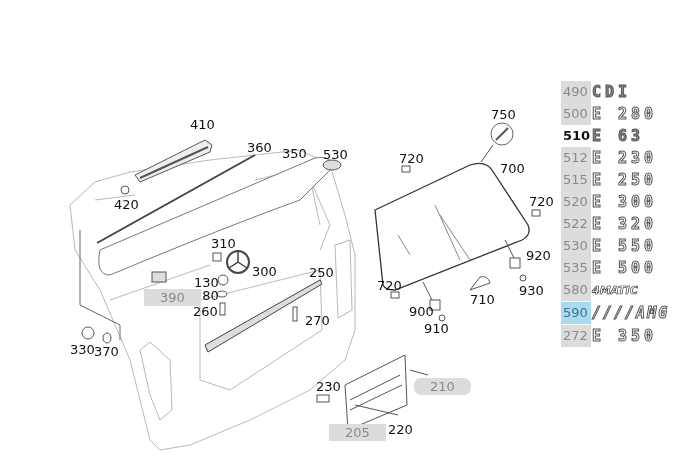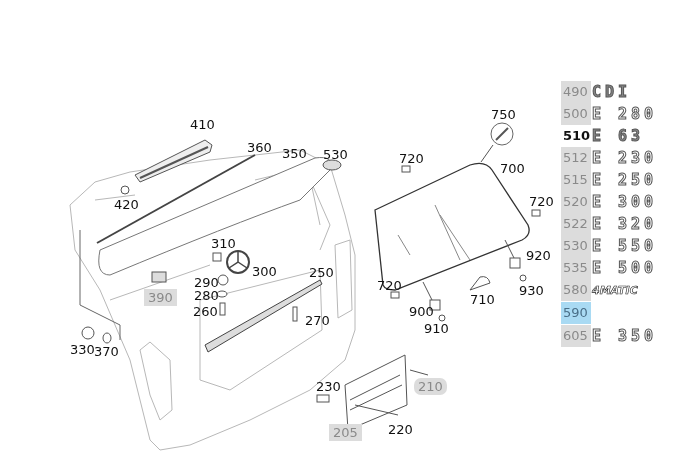--- a/index.html
+++ b/index.html
@@ -1,19 +1,19 @@
 <!DOCTYPE html>
 <html><head>
 <meta charset="utf-8">
 <style>
   html,body{margin:0;padding:0;background:#fff;}
   body{width:700px;height:474px;position:relative;overflow:hidden;font-family:"DejaVu Sans",sans-serif;}
   #diagram{position:absolute;left:0;top:0;width:700px;height:474px;}
   .callout{position:absolute;font-size:13px;color:#111;line-height:15px;white-space:nowrap;cursor:pointer;}
-  .callout.hl{background:#dcdcdc;color:#8a8a8a;padding:1px 4px;}
+  .callout.hl{background:#dcdcdc;color:#8a8a8a;padding:1px 16px;}
   .legend-row{position:absolute;left:561px;height:22px;display:flex;align-items:center;cursor:pointer;}
   .legend-num{display:inline-block;width:28px;height:22px;line-height:22px;font-size:13px;color:#8a8a8a;background:#dcdcdc;padding-left:2px;}
   .legend-num.plain{background:transparent;color:#111;font-weight:bold;}
   .legend-num.sel{background:#a9daf3;color:#4a6f88;}
   .legend-badge{font-family:"DejaVu Sans Mono",monospace;font-size:15px;font-weight:bold;color:#fff;-webkit-text-stroke:1px #555;letter-spacing:4px;margin-left:1px;}
   .legend-badge.matic{font-family:"DejaVu Sans",sans-serif;font-size:11px;letter-spacing:0;-webkit-text-stroke:0.6px #222;color:#fff;font-style:italic;}
   .legend-badge.amg{letter-spacing:2px;font-style:italic;}
   .legend-badge.dark{color:#888;}
 </style>
 </head>
@@ -87,21 +87,21 @@
   <path d="M470 290 L480 277 Q488 275 490 283 Z" fill="#fff" stroke="#555"></path>
 </svg>
 
 <div class="callout" style="left:190px;top:117px;">410</div>
 <div class="callout" style="left:247px;top:140px;">360</div>
 <div class="callout" style="left:282px;top:146px;">350</div>
 <div class="callout" style="left:323px;top:147px;">530</div>
 <div class="callout" style="left:114px;top:197px;">420</div>
 <div class="callout" style="left:211px;top:236px;">310</div>
 <div class="callout" style="left:252px;top:264px;">300</div>
-<div class="callout" style="left:194px;top:275px;">290</div>
+<div class="callout" style="left:194px;top:275px;">130</div>
 <div class="callout" style="left:194px;top:288px;">280</div>
 <div class="callout" style="left:193px;top:304px;">260</div>
 <div class="callout" style="left:309px;top:265px;">250</div>
 <div class="callout" style="left:305px;top:313px;">270</div>
 <div class="callout hl" style="left:144px;top:289px;">390</div>
 <div class="callout" style="left:70px;top:342px;">330</div>
 <div class="callout" style="left:94px;top:344px;">370</div>
 <div class="callout" style="left:316px;top:379px;">230</div>
 <div class="callout hl" style="left:414px;top:378px;border-radius:7px;">210</div>
 <div class="callout hl" style="left:329px;top:424px;">205</div>
@@ -153,18 +153,19 @@
   <div class="legend-row" style="top:257px;">
     <span class="legend-num">535</span>
     <span class="legend-badge">E 500</span>
   </div>
   <div class="legend-row" style="top:279px;">
     <span class="legend-num">580</span>
     <span class="legend-badge matic">4MATIC</span>
   </div>
   <div class="legend-row" style="top:302px;">
     <span class="legend-num sel">590</span>
+    <span class="legend-badge amg">////AMG</span>
   </div>
   <div class="legend-row" style="top:325px;">
-    <span class="legend-num">605</span>
+    <span class="legend-num">272</span>
     <span class="legend-badge">E 350</span>
   </div>
 </div>
 
 </body></html>

